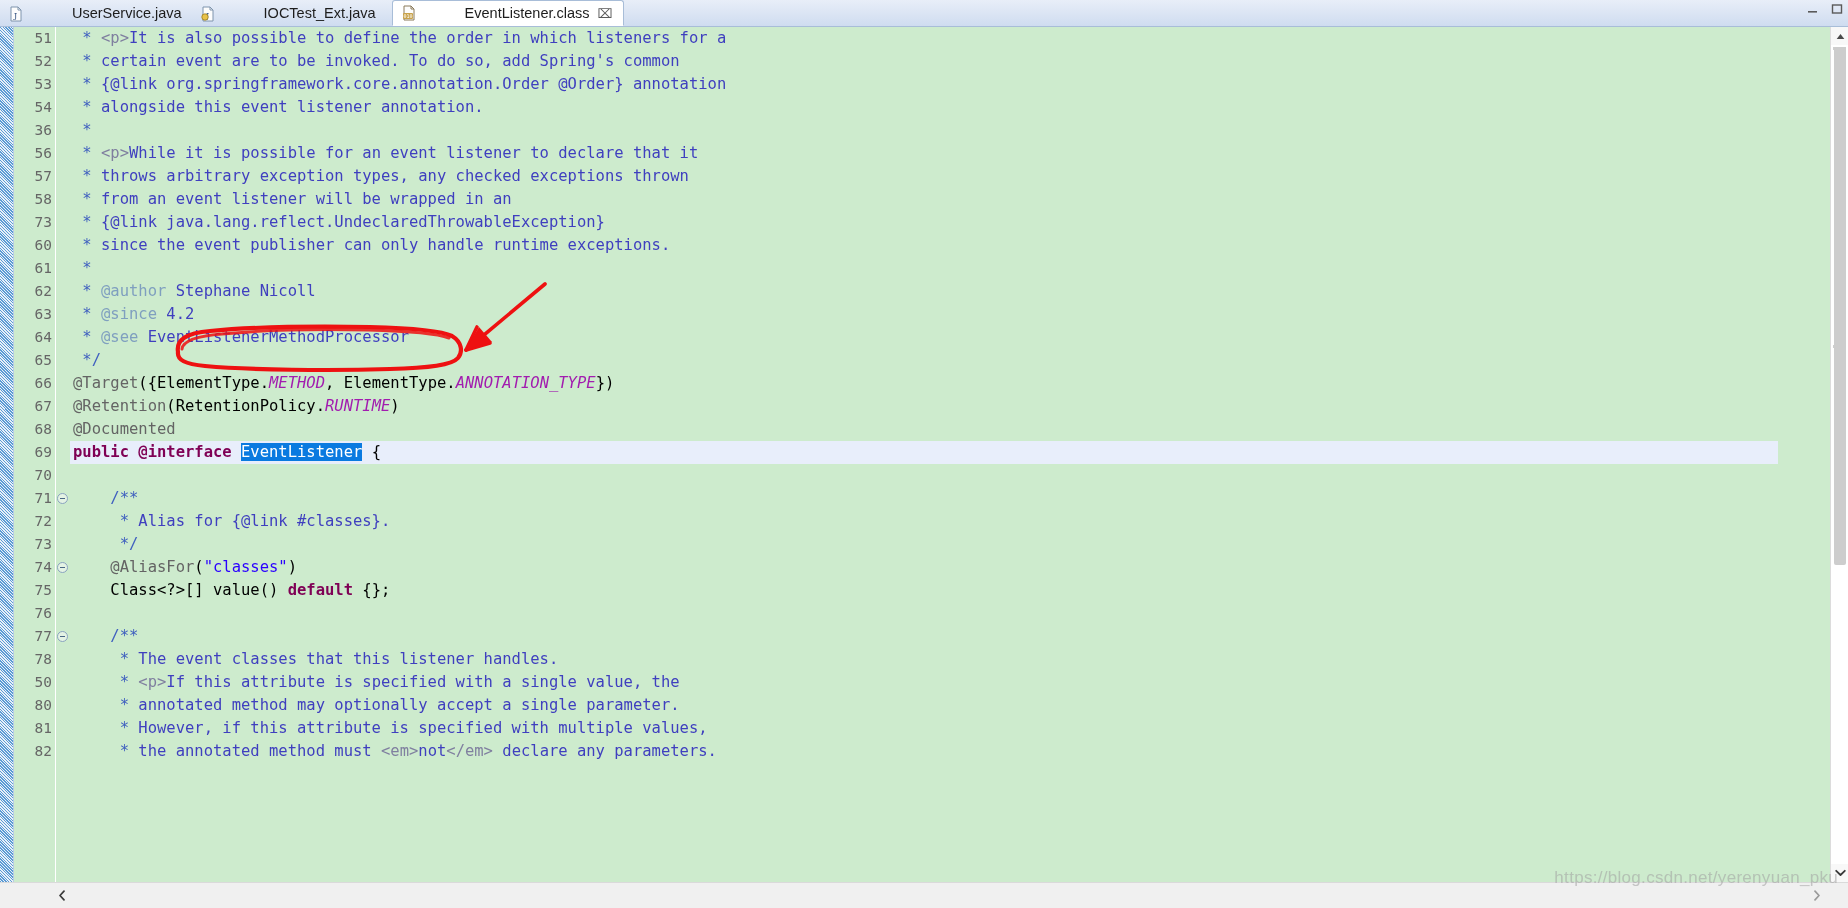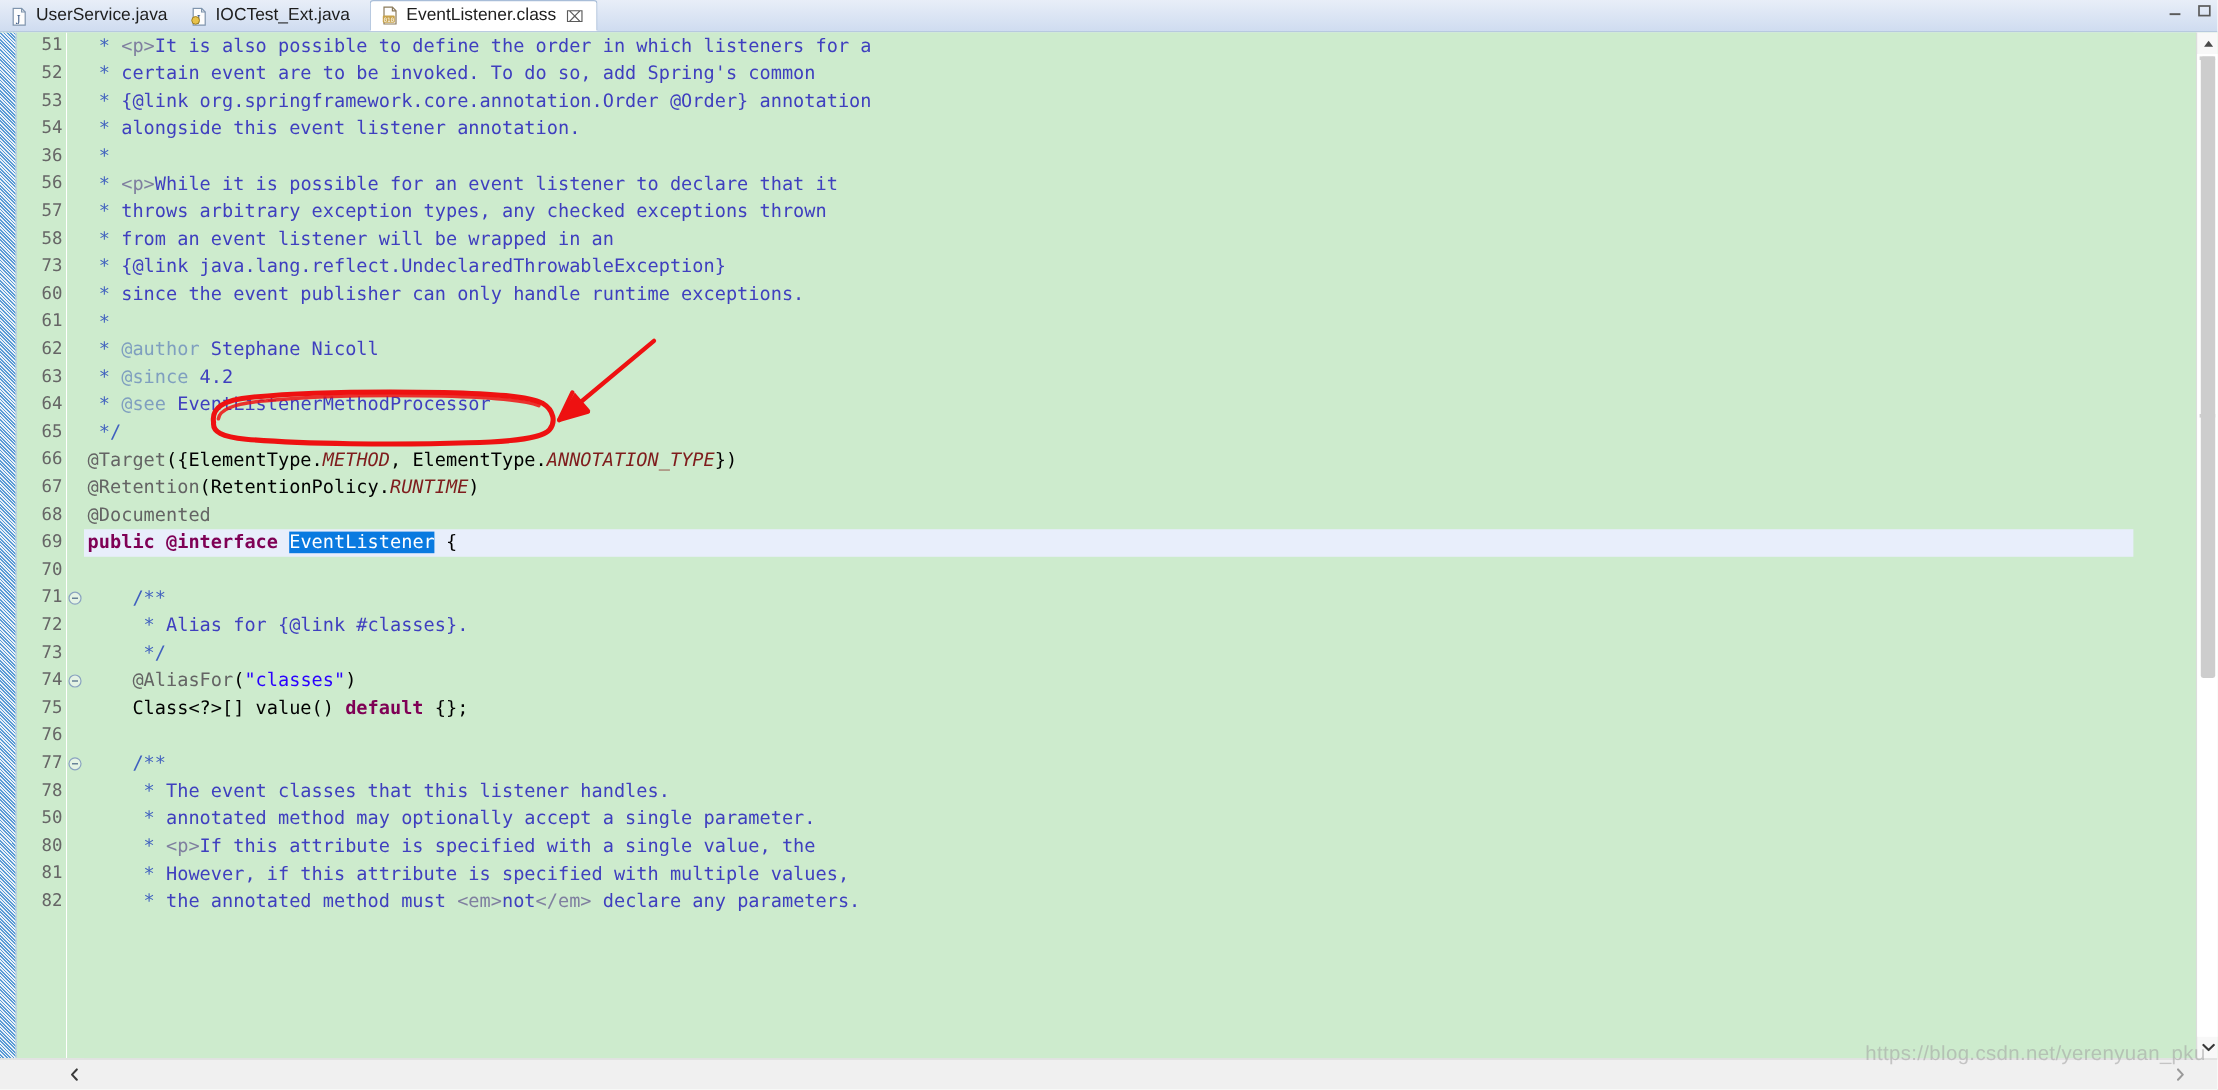--- a/index.html
+++ b/index.html
@@ -52,21 +52,21 @@
     border-top-right-radius: 3px;
     z-index: 3;
   }
   .tab-icon {
     width: 16px; height: 16px;
     margin-right: 6px;
     flex: 0 0 auto;
     display: inline-block;
     position: relative;
   }
-  .tab-label { line-height: 1; }
+  .tab-label { line-height: 1; margin-left: 42px; }
   .tab-close {
     margin-left: 8px;
     font-size: 13px;
     color: #5a5a5a;
     line-height: 1;
   }
 
   
   .win-btns {
     position: absolute;
@@ -168,21 +168,21 @@
     width: 1708px;
   }
 
   
   .t-cmt   { color: #3f3fbf; }      
   .t-cmt-tag { color: #7f9fbf; }    
   .t-cmt-star { color: #3f5fbf; }
   .t-html  { color: #7f7f9f; }      
   .t-ann   { color: #646464; }      
   .t-kw    { color: #7f0055; font-weight: bold; }
-  .t-static{ color: #7f1d1d; font-style: italic; }
+  .t-static{ color: #a21caf; font-style: italic; }
   .t-str   { color: #2a00ff; }
   .t-plain { color: #000000; }
   .sel {
     background: #0a7ae0;
     color: #ffffff;
   }
 
   
   .vscroll {
     position: absolute;
@@ -375,22 +375,22 @@
         <div class="code-line current"><span class="t-kw">public </span><span class="t-kw">@interface</span><span class="t-plain"> </span><span class="sel">EventListener</span><span class="t-plain"> {</span></div>
         <div class="code-line">&nbsp;</div>
         <div class="code-line"><span class="t-cmt-star">    /**</span></div>
         <div class="code-line"><span class="t-cmt-star">     * </span><span class="t-cmt">Alias for {@link #classes}.</span></div>
         <div class="code-line"><span class="t-cmt-star">     */</span></div>
         <div class="code-line"><span class="t-plain">    </span><span class="t-ann">@AliasFor</span><span class="t-plain">(</span><span class="t-str">"classes"</span><span class="t-plain">)</span></div>
         <div class="code-line"><span class="t-plain">    Class&lt;?&gt;[] value() </span><span class="t-kw">default</span><span class="t-plain"> {};</span></div>
         <div class="code-line">&nbsp;</div>
         <div class="code-line"><span class="t-cmt-star">    /**</span></div>
         <div class="code-line"><span class="t-cmt-star">     * </span><span class="t-cmt">The event classes that this listener handles.</span></div>
+        <div class="code-line"><span class="t-cmt-star">     * </span><span class="t-html">&lt;p&gt;</span><span class="t-cmt">If this attribute is specified with a single value, the</span></div>
         <div class="code-line"><span class="t-cmt-star">     * </span><span class="t-cmt">annotated method may optionally accept a single parameter.</span></div>
-        <div class="code-line"><span class="t-cmt-star">     * </span><span class="t-html">&lt;p&gt;</span><span class="t-cmt">If this attribute is specified with a single value, the</span></div>
         <div class="code-line"><span class="t-cmt-star">     * </span><span class="t-cmt">However, if this attribute is specified with multiple values,</span></div>
         <div class="code-line"><span class="t-cmt-star">     * </span><span class="t-cmt">the annotated method must </span><span class="t-html">&lt;em&gt;</span><span class="t-cmt">not</span><span class="t-html">&lt;/em&gt;</span><span class="t-cmt"> declare any parameters.</span></div>
       </div>
   </div>
 
   <div class="vscroll">
     <div class="vs-overview">
       <div class="ovr-mark" style="top:2px;  background:#cfcfcf;"></div>
       <div class="ovr-mark" style="top:300px;background:#cfcfcf;"></div>
     </div>

